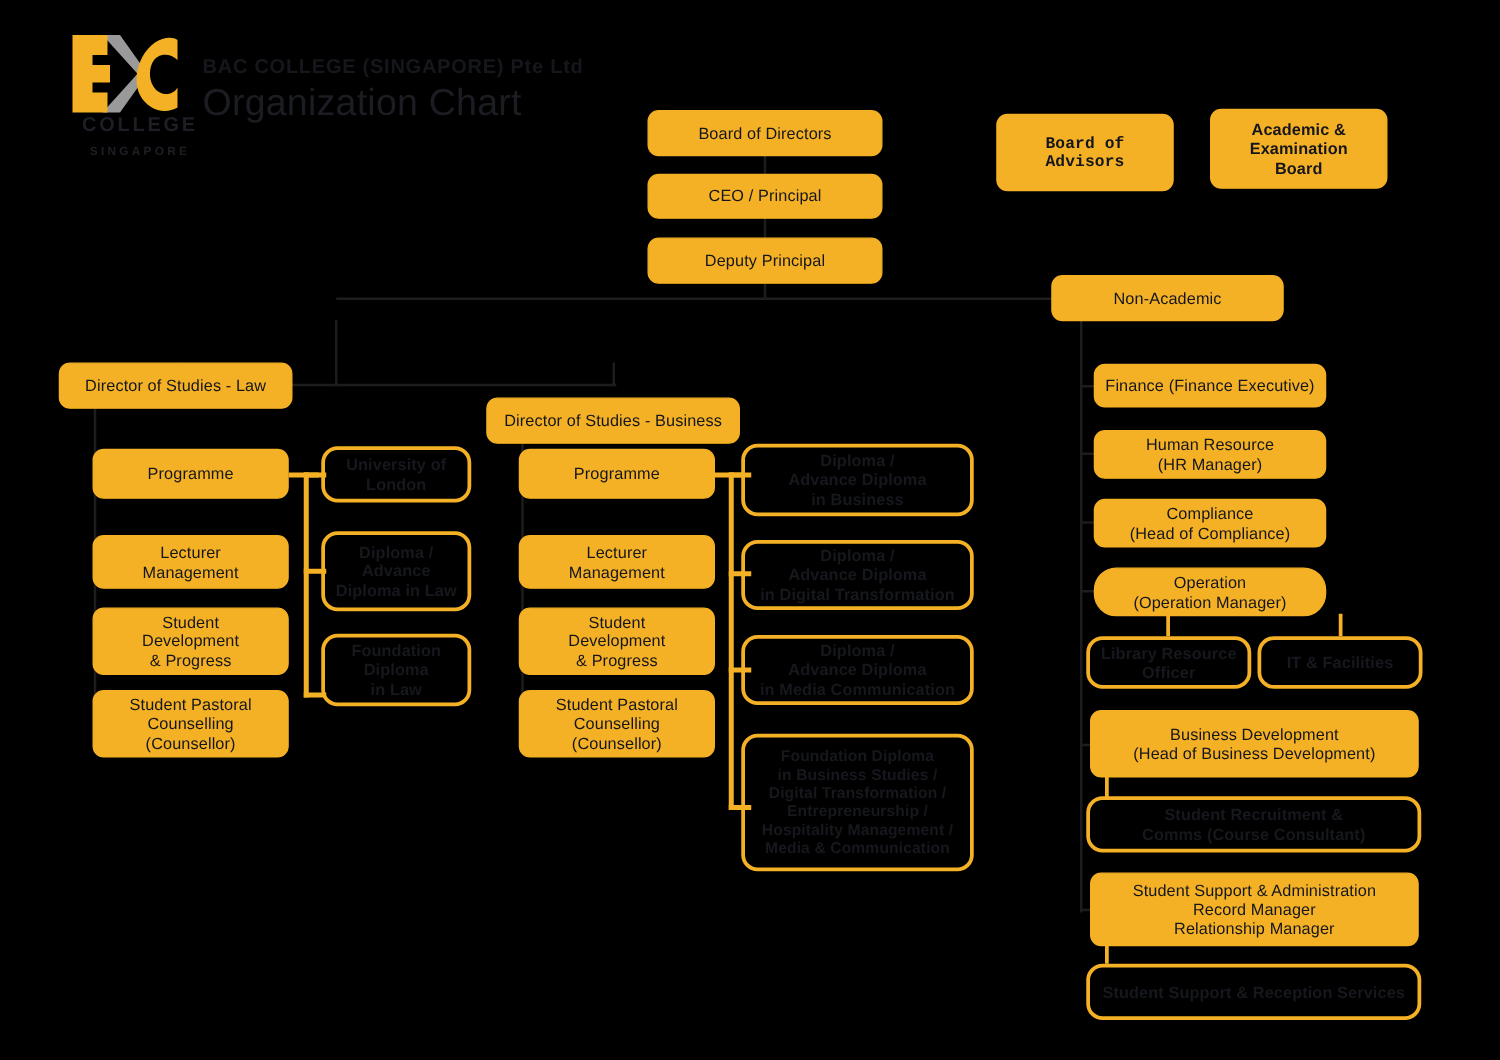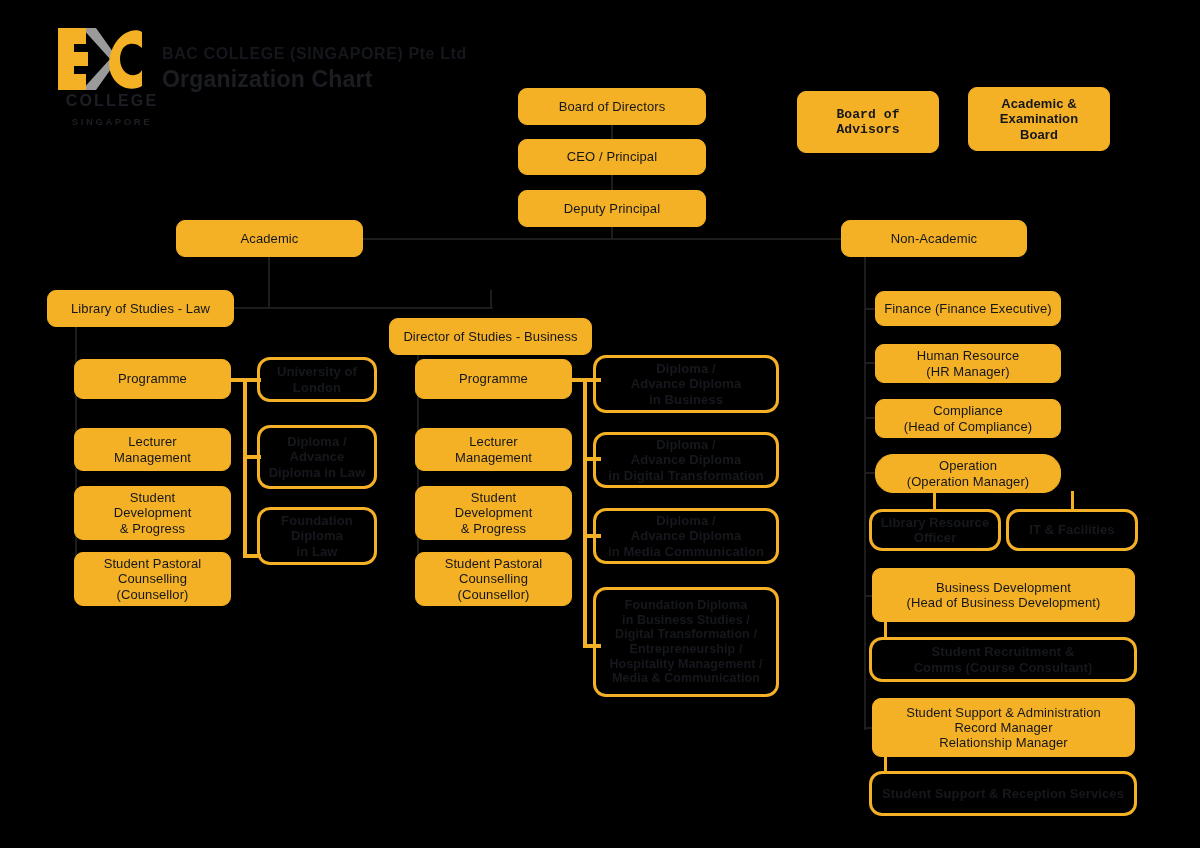--- a/index.html
+++ b/index.html
@@ -42,21 +42,21 @@
   .ln.amber{background:#F5B125;z-index:2;}
 
   
   .hdr{position:absolute;z-index:6;}
   #hdr-sub{
     left:162px;top:45px;
     font-size:16px;font-weight:bold;color:#15171c;letter-spacing:.6px;
   }
   #hdr-title{
     left:162px;top:66px;
-    font-size:23px;font-weight:bold;color:#1b1d23;letter-spacing:.2px;
+    font-size:30px;font-weight:normal;color:#1b1d23;letter-spacing:.2px;
   }
 
   
   #logo{position:absolute;left:52px;top:26px;width:96px;height:112px;z-index:6;}
   #logo svg{display:block;}
   .logo-txt{
     position:absolute;left:12px;width:96px;text-align:center;
     color:#1d1f25;font-weight:bold;
   }
   #logo-college{top:66px;font-size:16px;letter-spacing:2.2px;}
@@ -135,24 +135,23 @@
   <div class="box filled fs13" style="left:518px;top:88px;width:188px;height:37px;">Board of Directors</div>
   <div class="box filled fs13" style="left:518px;top:139px;width:188px;height:36px;">CEO / Principal</div>
   <div class="box filled fs13" style="left:518px;top:190px;width:188px;height:37px;">Deputy Principal</div>
 
   <div class="box filled fs13 bold" style="left:797px;top:91px;width:142px;height:62px;font-family:Liberation Mono, monospace;">Board of
 Advisors</div>
   <div class="box filled fs13 bold" style="left:968px;top:87px;width:142px;height:64px;">Academic &amp;
 Examination
 Board</div>
 
-  <div class="box filled fs13" style="left:176px;top:220px;width:187px;height:37px;">Academic</div>
   <div class="box filled fs13" style="left:841px;top:220px;width:186px;height:37px;">Non-Academic</div>
 
-  <div class="box filled fs13" style="left:47px;top:290px;width:187px;height:37px;">Library of Studies - Law</div>
+  <div class="box filled fs13" style="left:47px;top:290px;width:187px;height:37px;">Director of Studies - Law</div>
   <div class="box filled fs13" style="left:389px;top:290px;width:203px;height:37px;margin-top:28px;">Director of Studies - Business</div>
 
   <div class="box filled fs13" style="left:74px;top:359px;width:157px;height:40px;">Programme</div>
   <div class="box filled fs13" style="left:74px;top:428px;width:157px;height:43px;">Lecturer
 Management</div>
   <div class="box filled fs13" style="left:74px;top:486px;width:157px;height:54px;">Student
 Development
 &amp; Progress</div>
   <div class="box filled fs13" style="left:74px;top:552px;width:157px;height:54px;">Student Pastoral
 Counselling

